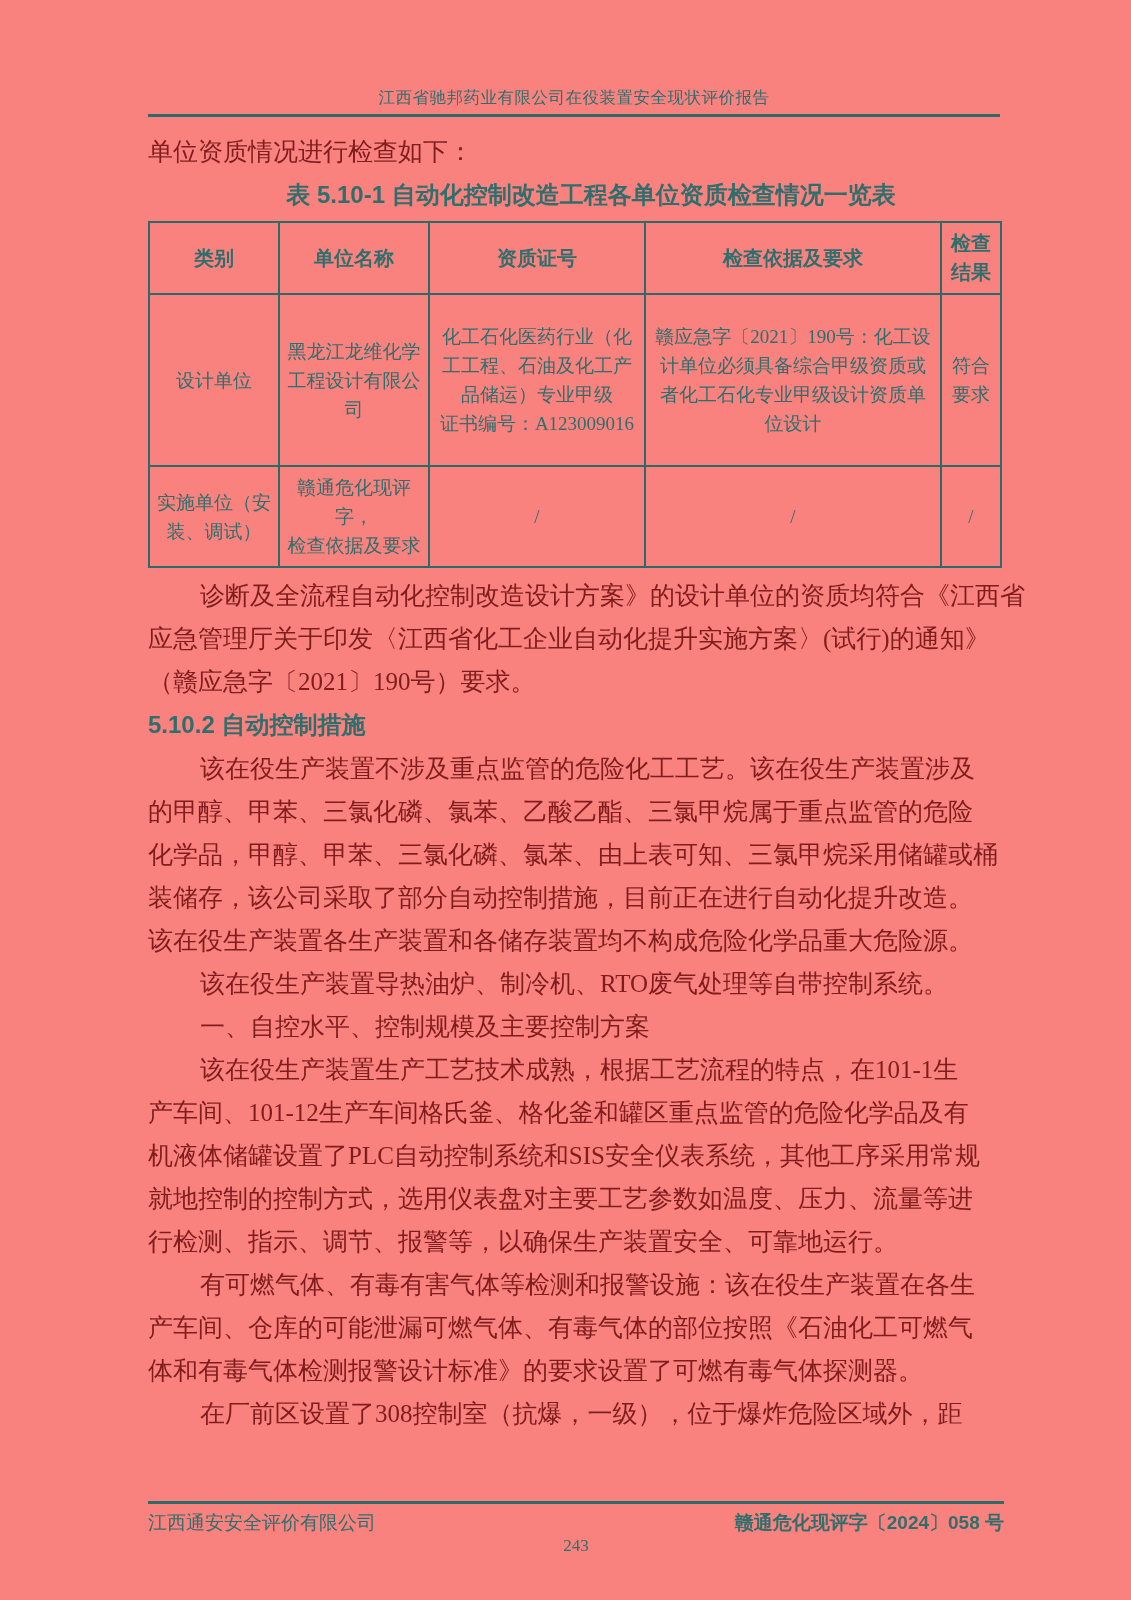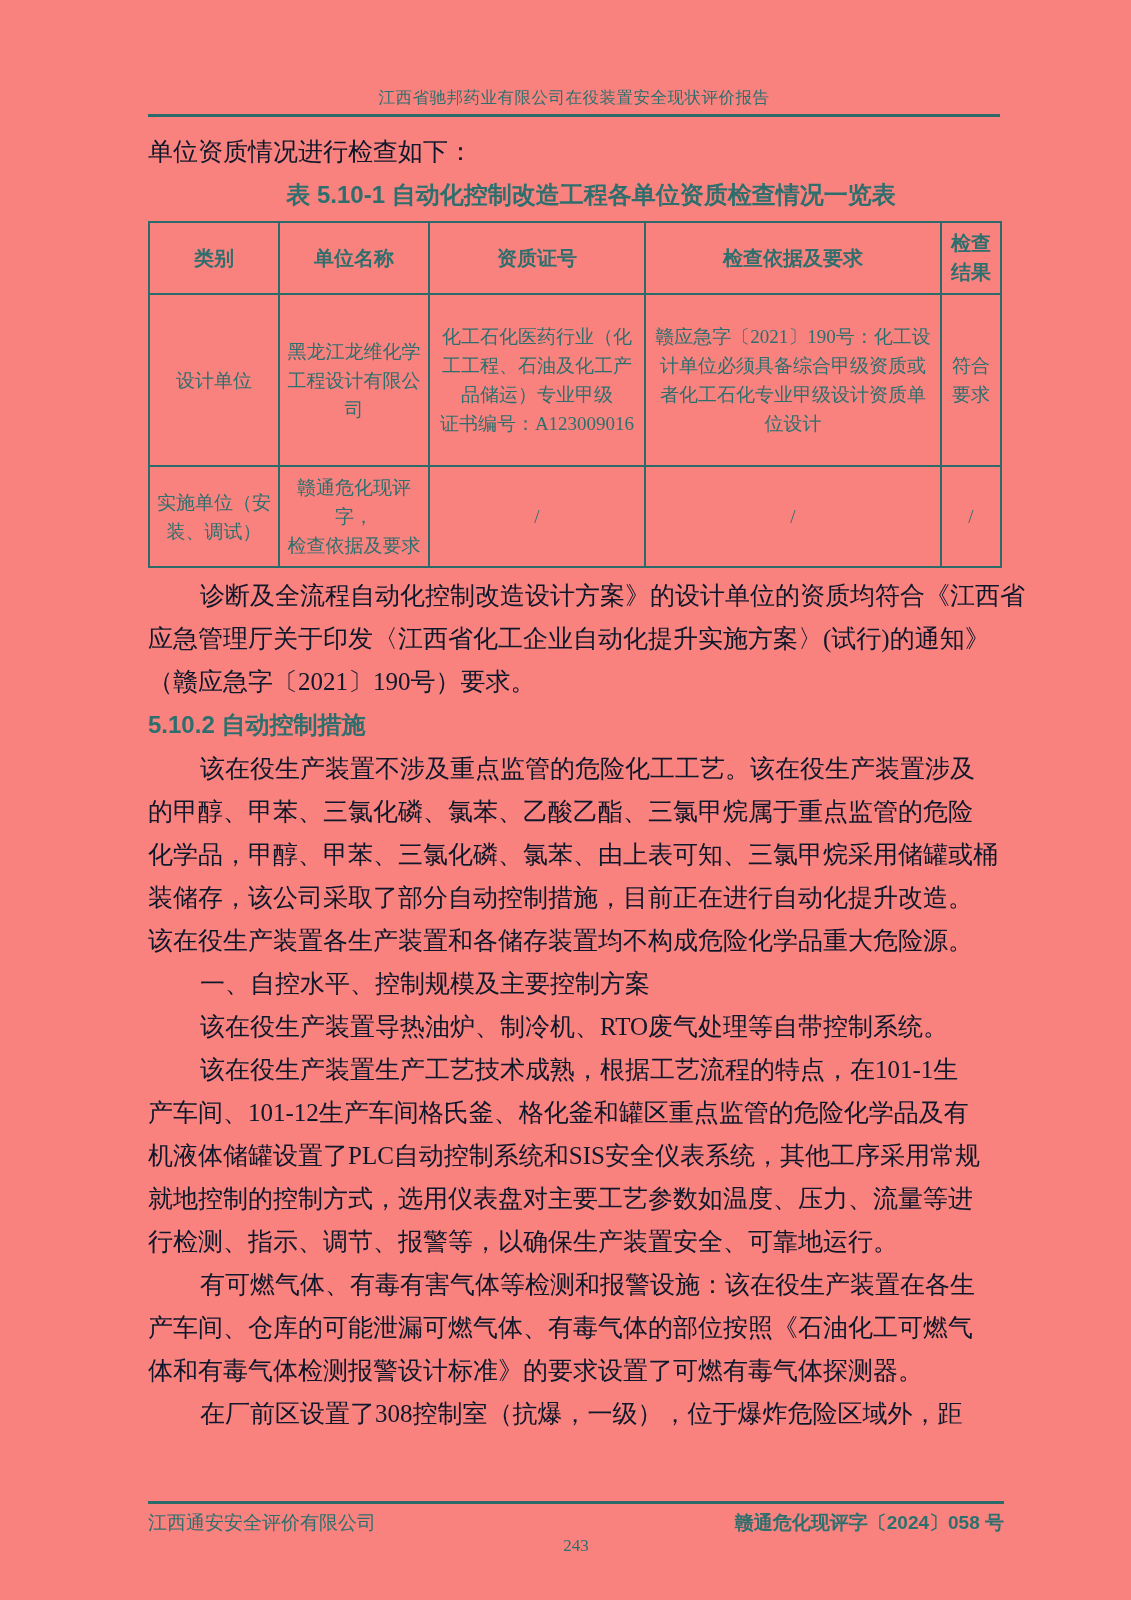--- a/index.html
+++ b/index.html
@@ -46,21 +46,21 @@
   
   .content {
     position: absolute;
     left: 148px;
     top: 130px;
     width: 856px;
   }
   .line {
     font-size: 25px;
     line-height: 43px;
-    color: #0f172a;
+    color: #7f1d1d;
     white-space: nowrap;
     letter-spacing: 0px;
   }
   .indent2 {
     text-indent: 52px;
   }
   .indent-title {
     text-indent: 0px;
   }
 
@@ -247,25 +247,25 @@
 
     <div class="para">
       <div class="line indent2">该在役生产装置不涉及重点监管的危险化工工艺。该在役生产装置涉及</div>
       <div class="line">的甲醇、甲苯、三氯化磷、氯苯、乙酸乙酯、三氯甲烷属于重点监管的危险</div>
       <div class="line">化学品，甲醇、甲苯、三氯化磷、氯苯、由上表可知、三氯甲烷采用储罐或桶</div>
       <div class="line">装储存，该公司采取了部分自动控制措施，目前正在进行自动化提升改造。</div>
       <div class="line">该在役生产装置各生产装置和各储存装置均不构成危险化学品重大危险源。</div>
     </div>
 
     <div class="para">
+      <div class="line indent2">该在役生产装置导热油炉、制冷机、RTO废气处理等自带控制系统。</div>
+    </div>
+
+    <div class="para">
       <div class="line indent2">一、自控水平、控制规模及主要控制方案</div>
-    </div>
-
-    <div class="para">
-      <div class="line indent2">该在役生产装置导热油炉、制冷机、RTO废气处理等自带控制系统。</div>
     </div>
 
     <div class="para">
       <div class="line indent2">该在役生产装置生产工艺技术成熟，根据工艺流程的特点，在101-1生</div>
       <div class="line">产车间、101-12生产车间格氏釜、格化釜和罐区重点监管的危险化学品及有</div>
       <div class="line">机液体储罐设置了PLC自动控制系统和SIS安全仪表系统，其他工序采用常规</div>
       <div class="line">就地控制的控制方式，选用仪表盘对主要工艺参数如温度、压力、流量等进</div>
       <div class="line">行检测、指示、调节、报警等，以确保生产装置安全、可靠地运行。</div>
     </div>
 

